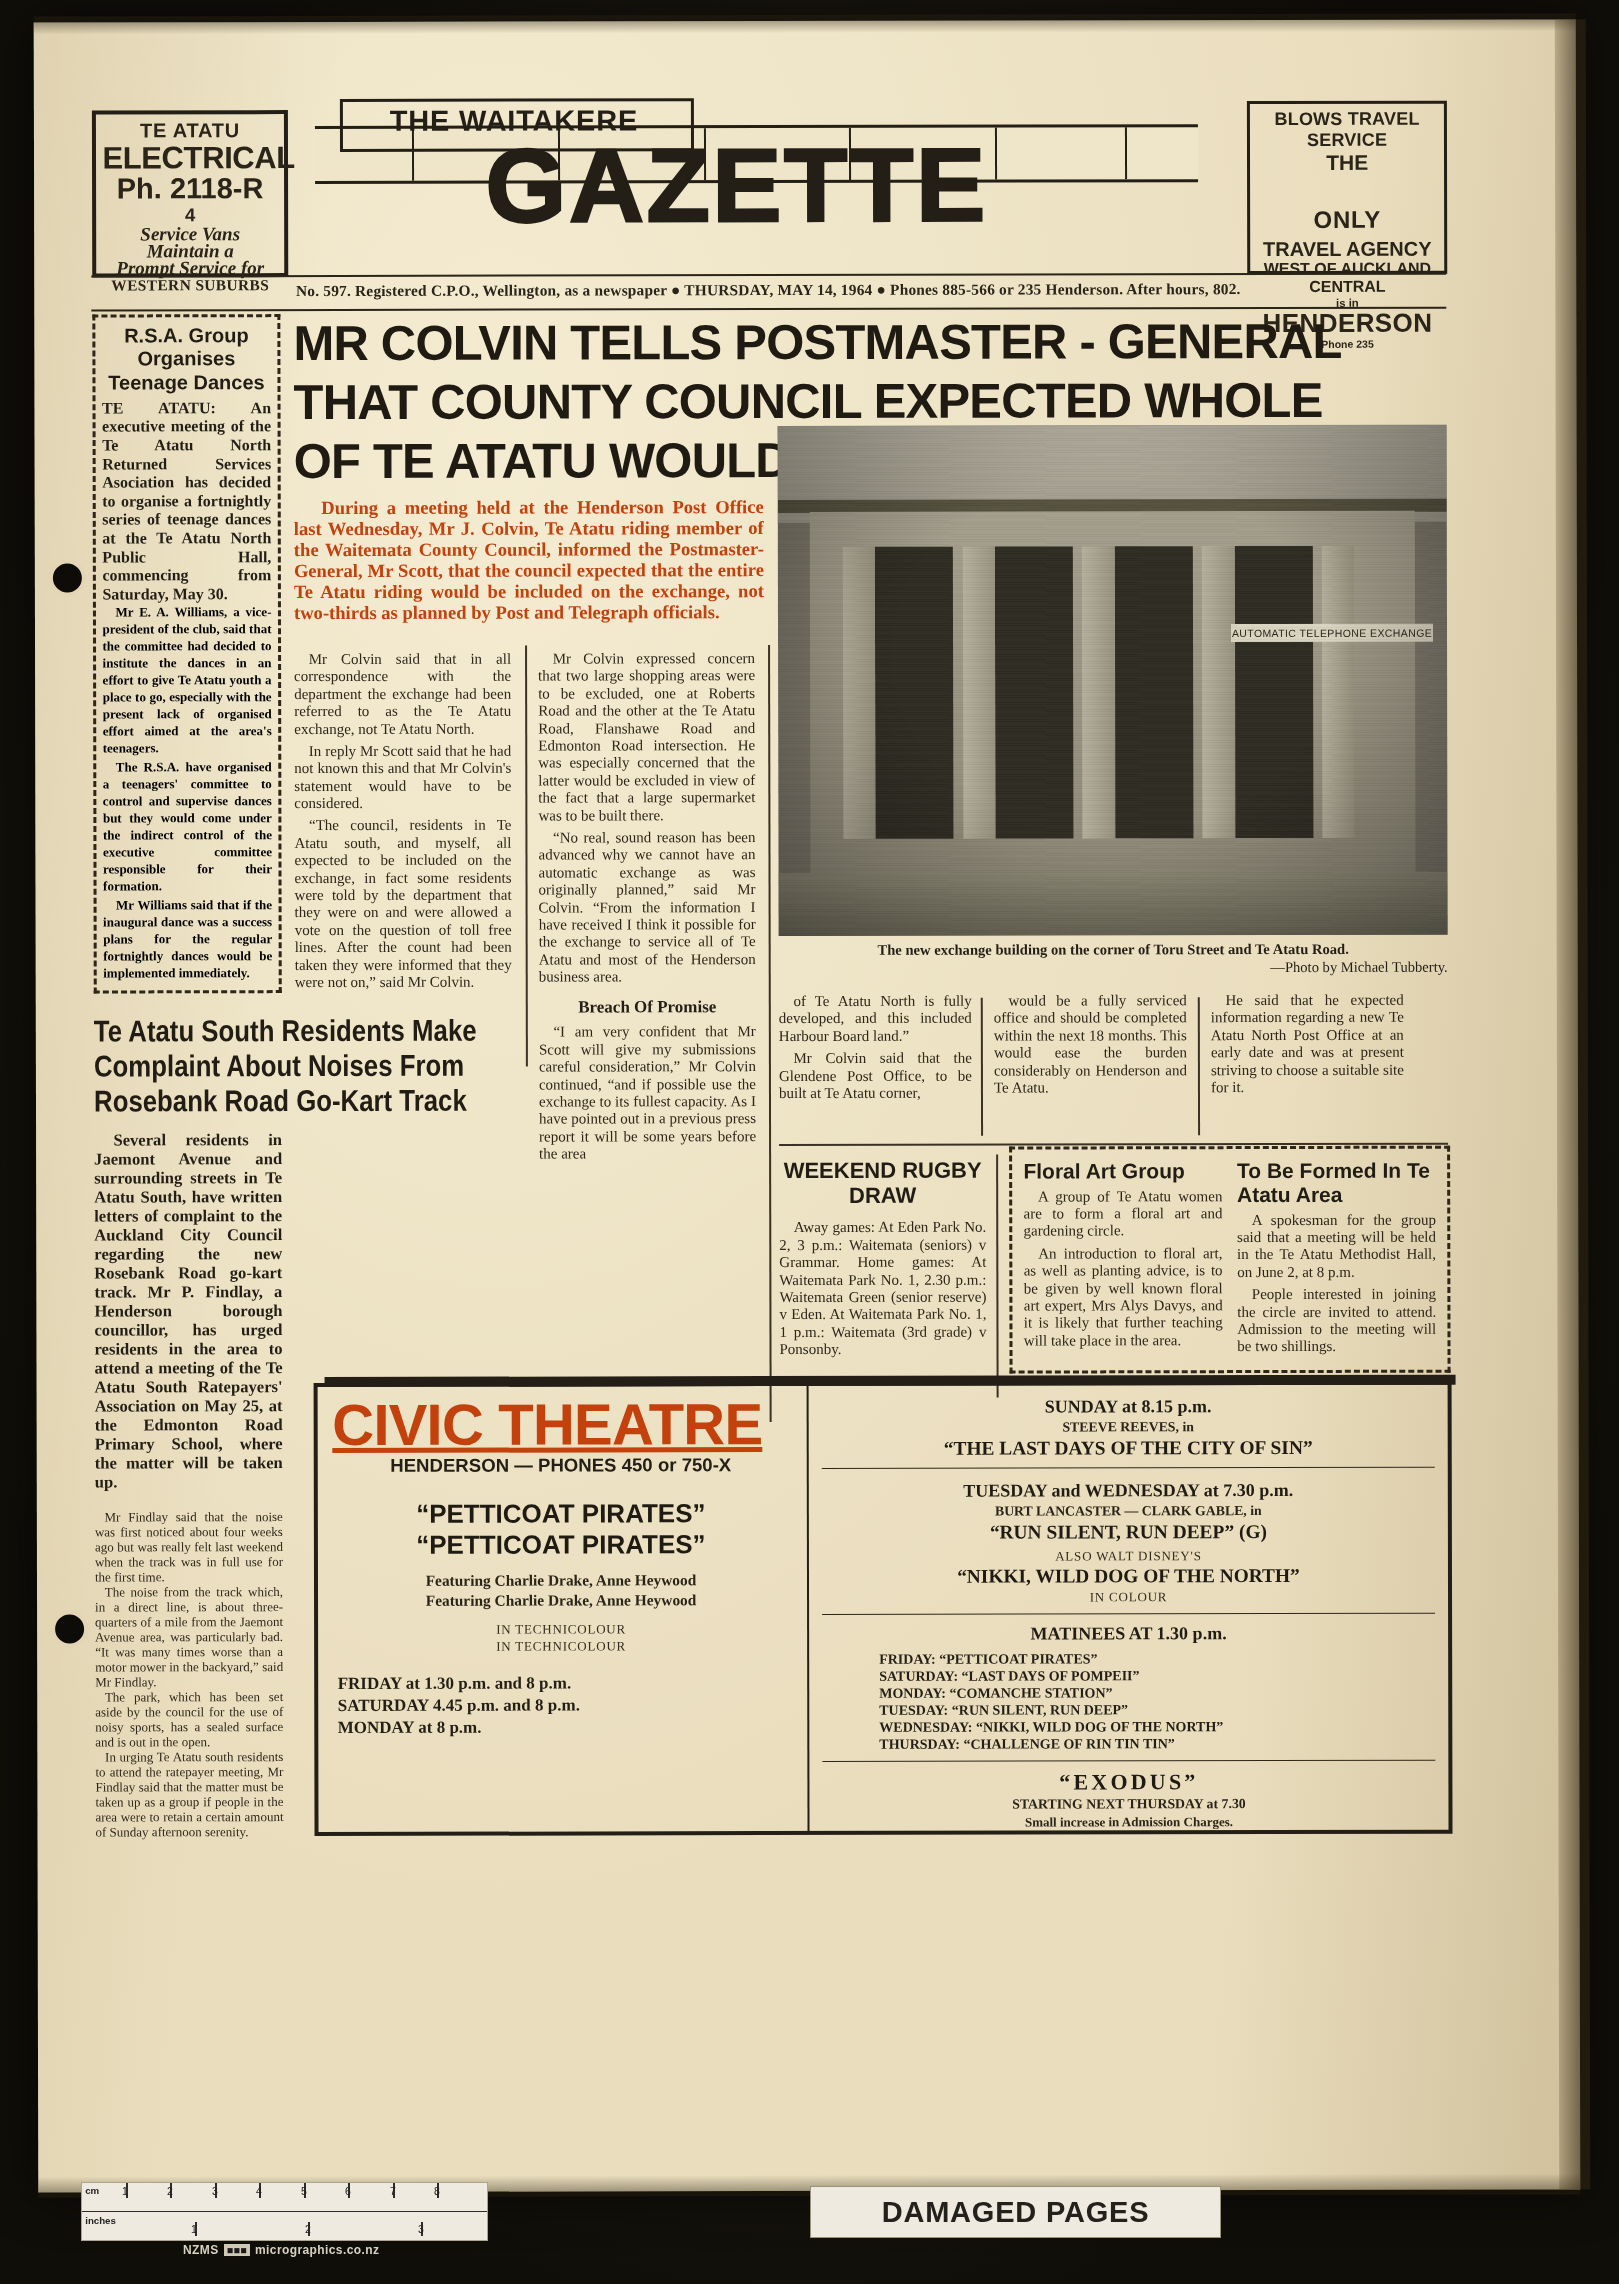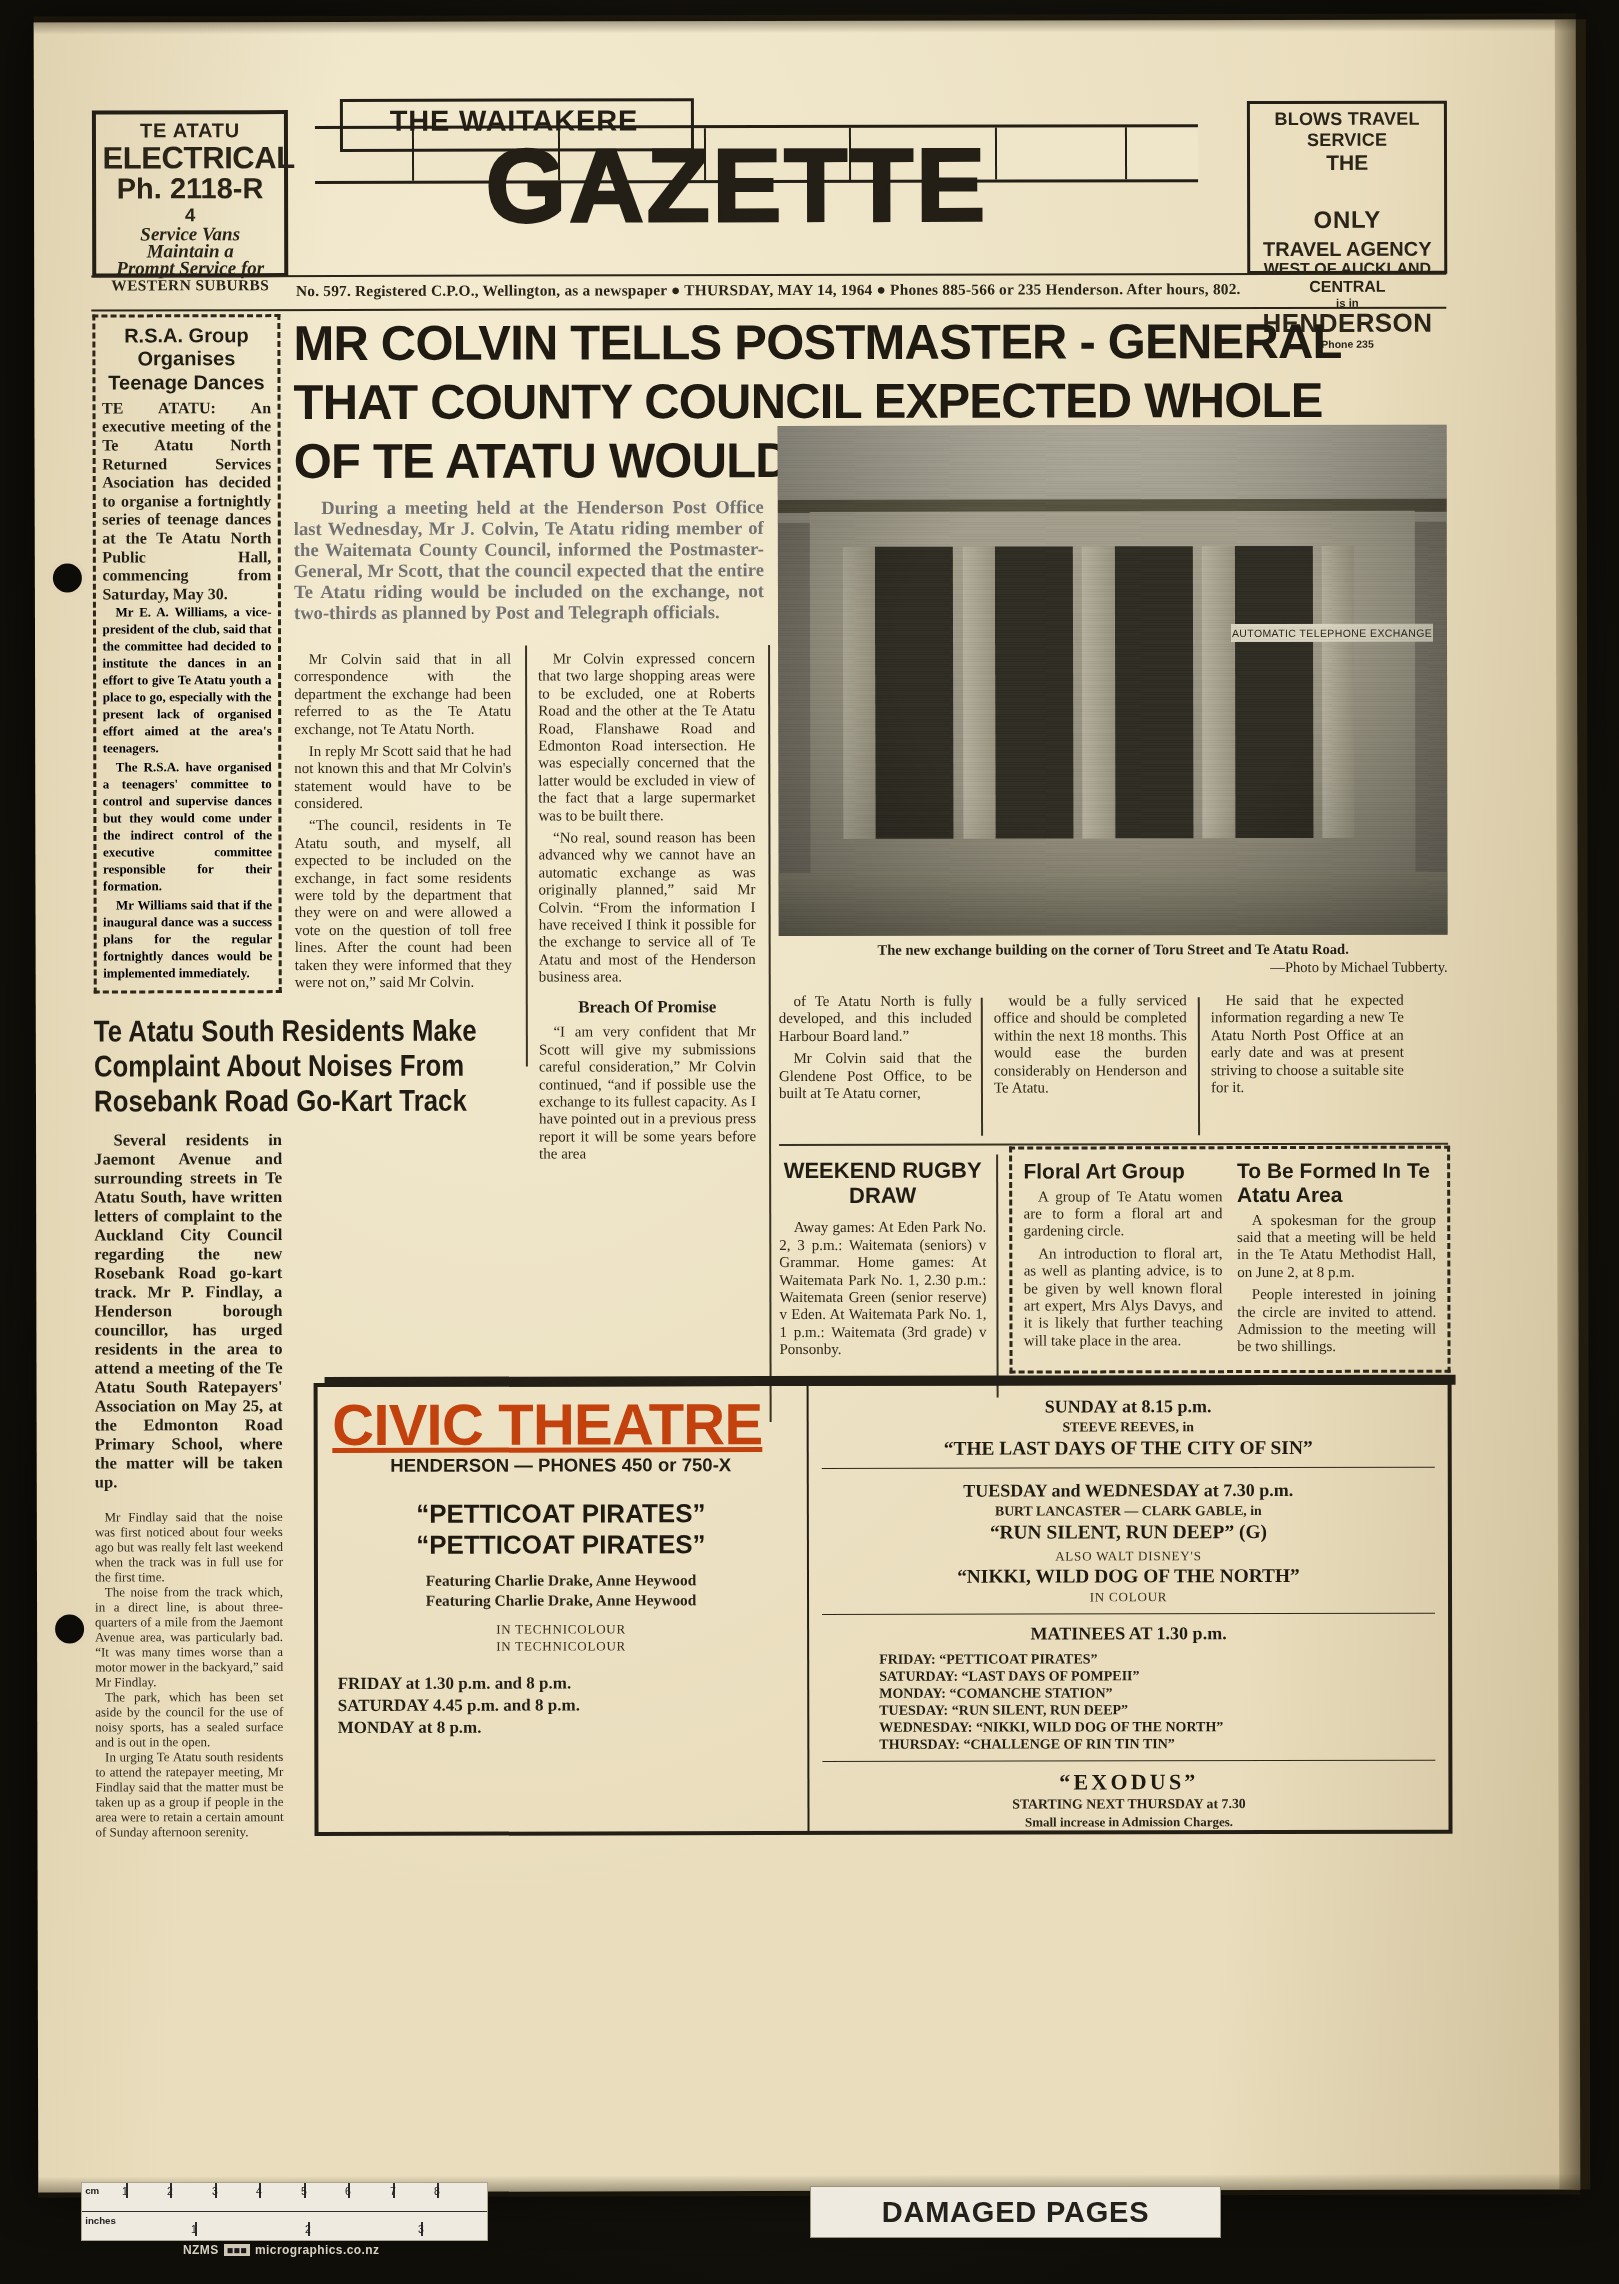--- a/index.html
+++ b/index.html
@@ -113,21 +113,21 @@
      color:#241f16;text-align:justify;margin-top:12px;text-indent:19.4px;}
   .tiny-p{font-size:13px;line-height:15px;color:#2f281b;text-align:justify;
      text-indent:9.7px;margin:0;font-family:"Liberation Serif",serif;}
 
   
   #mainhead{position:absolute;left:209px;top:0;width:1158px;}
   #mainhead .ln{font-family:"Liberation Sans",sans-serif;font-weight:bold;
      font-size:49px;line-height:59px;letter-spacing:-0.8px;color:#201b12;
      white-space:nowrap;}
   #main-lead{position:absolute;left:209px;top:183px;width:470px;
-     font-size:18.6px;line-height:21px;font-weight:bold;color:#737373;
+     font-size:18.6px;line-height:21px;font-weight:bold;color:#c2410c;
      text-align:justify;text-indent:27.5px;}
 
   .colrule{position:absolute;width:1.6px;background:#3a3224;}
 
   #art-c1{position:absolute;left:209px;top:337px;width:217px;}
   #art-c2{position:absolute;left:453px;top:337px;width:217px;}
   .art-p{font-size:15px;line-height:17.4px;color:#2d2619;text-align:justify;
      text-indent:14.6px;margin:0 0 4.9px;font-family:"Liberation Serif",serif;}
   .subhead{font-family:"Liberation Serif",serif;font-weight:bold;font-size:17px;
      text-align:center;margin:11.3px 0 6.5px;color:#241f16;}

